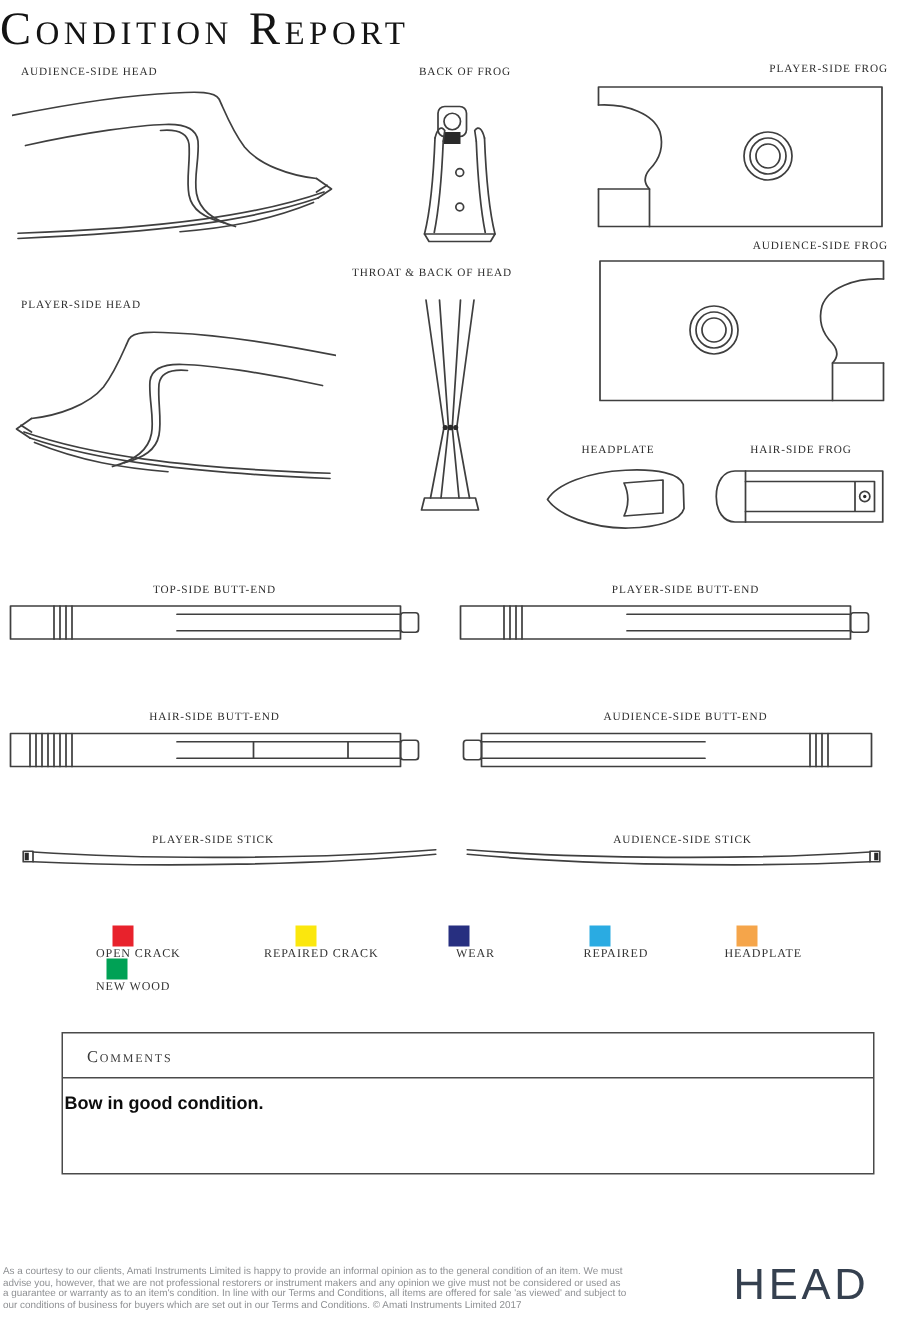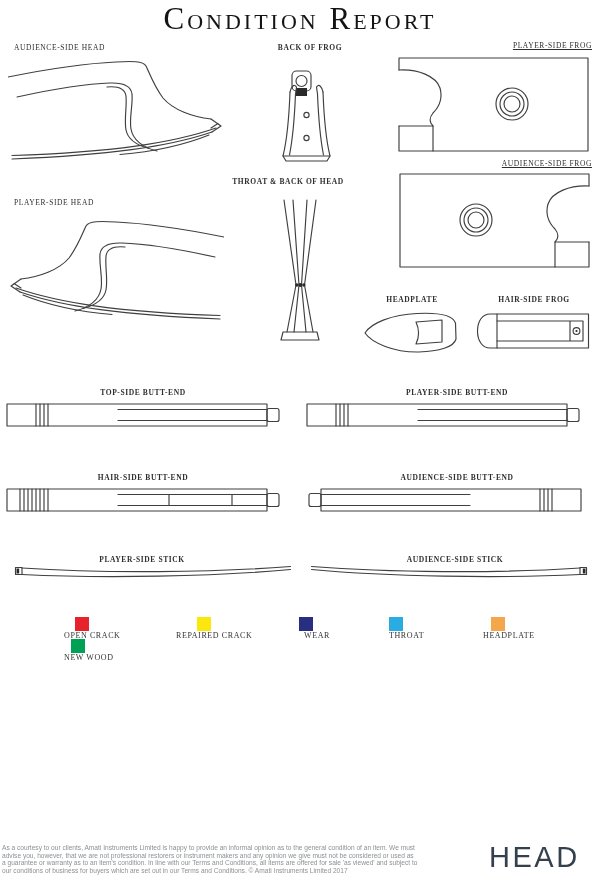--- a/index.html
+++ b/index.html
@@ -1,24 +1,24 @@
 <!DOCTYPE html>
 <html><head>
 <meta charset="utf-8">
 <style>
   html,body{margin:0;padding:0;background:#fff;}
   .page{position:relative;width:600px;height:880px;background:#ffffff;overflow:hidden;
         font-family:"Liberation Serif",serif;}
-  .title{position:absolute;top:1px;left:0;width:600px;text-align:center;
+  .title{position:absolute;top:1px;left:0;width:600px;
          font-family:"Liberation Serif",serif;font-variant:small-caps;
          font-size:31px;letter-spacing:3px;color:#141414;font-weight:400;}
   .dlabel{position:absolute;font-family:"Liberation Serif",serif;font-size:7.5px;
           letter-spacing:0.6px;color:#2e2e2e;white-space:nowrap;}
-  .dlabel.c{transform:translateX(-50%);font-weight:bold;}
-  .dlabel.r{transform:translateX(-100%);text-decoration:underline;}
+  .dlabel.c{transform:translateX(-50%);}
+  .dlabel.r{transform:translateX(-100%);}
   .draw{position:absolute;}
   .mir{transform:scaleX(-1);}
   .legend-item{position:absolute;display:flex;align-items:center;height:14px;flex-direction:column;}
   .swatch{width:14px;height:14px;flex:0 0 14px;}
   .legend-label{margin-left:21px;font-family:"Liberation Serif",serif;font-size:8px;
                 letter-spacing:0.6px;color:#333;white-space:nowrap;}
   .comments-box{position:absolute;left:41px;top:688px;width:542px;height:95px;
                 border:1px solid #4a4a4a;box-sizing:border-box;}
   .comments-header-row{height:30px;border-bottom:1px solid #4a4a4a;box-sizing:border-box;}
   .comments-header{padding:10px 0 0 16px;font-variant:small-caps;font-size:11px;
@@ -211,31 +211,37 @@
   <div class="legend-item" style="left:155px;top:617px">
     <span class="swatch" style="background: rgb(251, 231, 13);"></span>
     <span class="legend-label">REPAIRED CRACK</span>
   </div>
   <div class="legend-item" style="left:283px;top:617px">
     <span class="swatch" style="background: rgb(39, 47, 128);"></span>
     <span class="legend-label">WEAR</span>
   </div>
   <div class="legend-item" style="left:368px;top:617px">
     <span class="swatch" style="background: rgb(42, 171, 226);"></span>
-    <span class="legend-label">THROAT</span>
+    <span class="legend-label">REPAIRED</span>
   </div>
   <div class="legend-item" style="left:462px;top:617px">
     <span class="swatch" style="background: rgb(245, 165, 74);"></span>
     <span class="legend-label">HEADPLATE</span>
   </div>
   <div class="legend-item" style="left:43px;top:639px">
     <span class="swatch" style="background: rgb(0, 161, 85);"></span>
     <span class="legend-label">NEW WOOD</span>
   </div>
 
+  <div class="comments-box">
+    <div class="comments-header-row">
+      <div class="comments-header">Comments</div>
+    </div>
+    <div class="comment-text">Bow in good condition.</div>
+  </div>
 
   <div class="footer-disclaimer">
     <div>As a courtesy to our clients, Amati Instruments Limited is happy to provide an informal opinion as to the general condition of an item. We must</div>
     <div>advise you, however, that we are not professional restorers or instrument makers and any opinion we give must not be considered or used as</div>
     <div>a guarantee or warranty as to an item's condition. In line with our Terms and Conditions, all items are offered for sale 'as viewed' and subject to</div>
     <div>our conditions of business for buyers which are set out in our Terms and Conditions. © Amati Instruments Limited 2017</div>
   </div>
   <div class="amati-logo">HEAD</div>
 
 </div>

